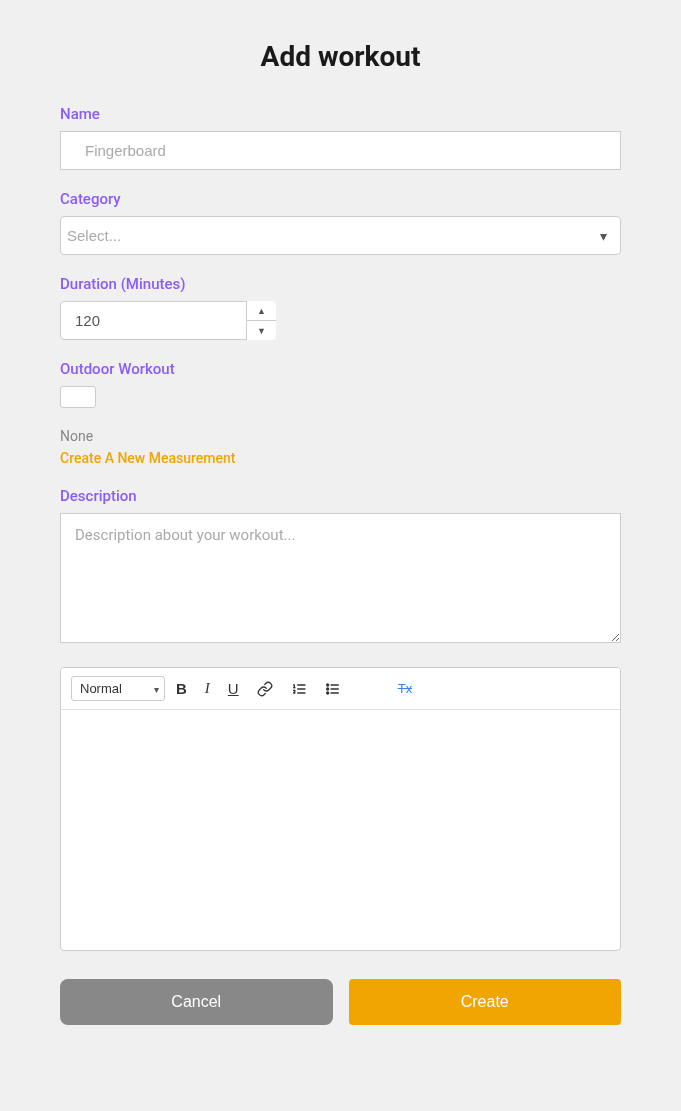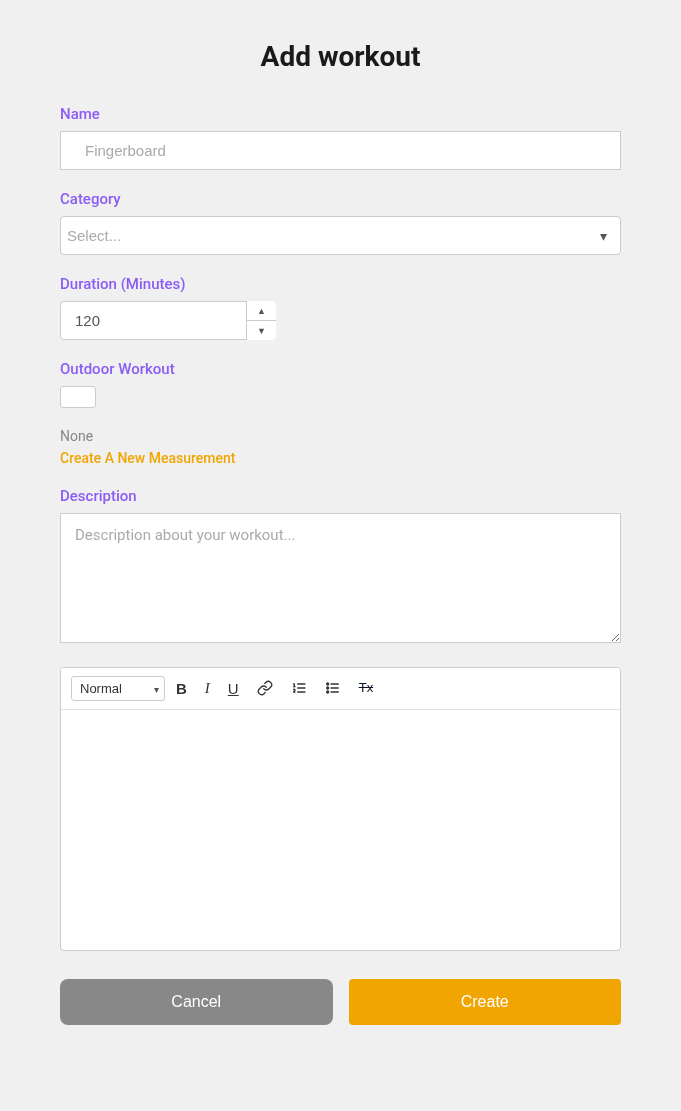--- a/index.html
+++ b/index.html
@@ -214,21 +214,21 @@
 
     .details-editor {
       border: 1px solid #cccccc;
       border-radius: 4px;
       background-color: #ffffff;
       overflow: hidden;
     }
 
     .editor-toolbar {
       display: flex;
-      align-items: flex-start;
+      align-items: center;
       gap: 4px;
       padding: 8px 10px;
       border-bottom: 1px solid #e0e0e0;
       background-color: #ffffff;
     }
 
     .toolbar-select-wrapper {
       position: relative;
     }
 
@@ -408,21 +408,21 @@
           <svg width="16" height="16" viewBox="0 0 24 24" fill="none" stroke="currentColor" stroke-width="2" stroke-linecap="round" stroke-linejoin="round">
             <line x1="9" y1="6" x2="20" y2="6"></line>
             <line x1="9" y1="12" x2="20" y2="12"></line>
             <line x1="9" y1="18" x2="20" y2="18"></line>
             <circle cx="4" cy="6" r="1.5" fill="currentColor"></circle>
             <circle cx="4" cy="12" r="1.5" fill="currentColor"></circle>
             <circle cx="4" cy="18" r="1.5" fill="currentColor"></circle>
           </svg>
         </button>
 
-        <button class="toolbar-btn" style="font-size:13px; text-decoration: line-through; color:#0f172a;">
+        <button class="toolbar-btn" style="font-size:13px; text-decoration: line-through; color:#3b82f6;margin-left:39px;">
           Tx
         </button>
       </div>
 
       <div class="editor-content" contenteditable="true" style=""></div>
     </div>
   </div>
 
   <div class="button-row">
     <button class="btn-cancel">Cancel</button>

